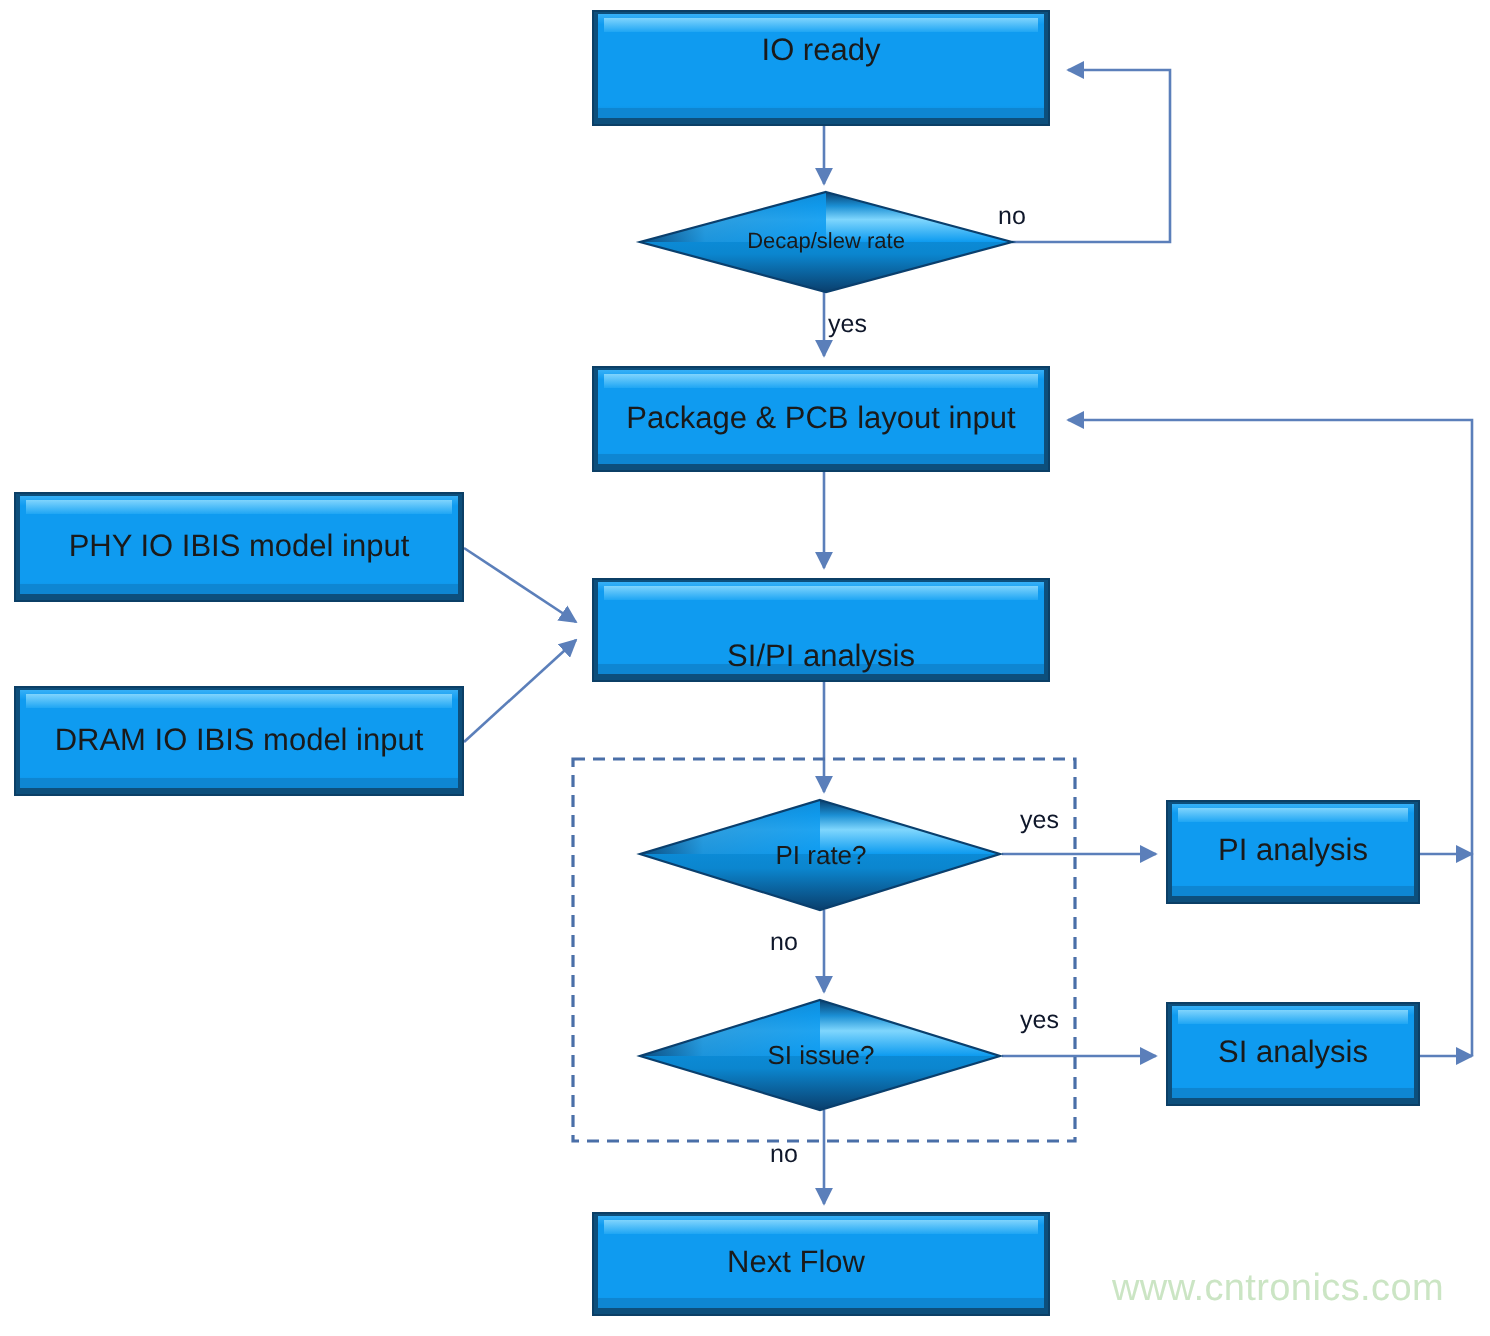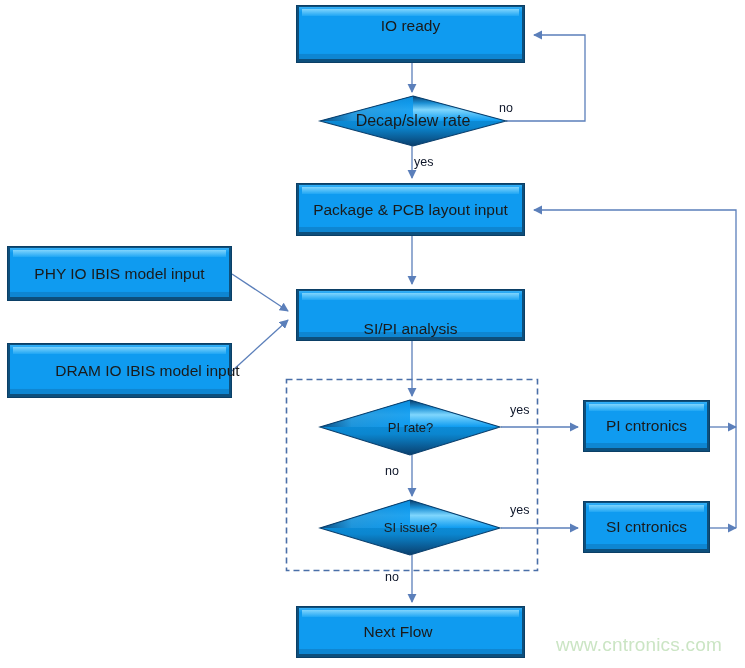--- a/index.html
+++ b/index.html
@@ -30,21 +30,21 @@
     align-items: center;
     justify-content: center;
     text-align: center;
     color: #1a1a1a;
     font-family: "Liberation Sans", sans-serif;
     pointer-events: none;
     white-space: nowrap;
   }
   .proc-label { font-size: 15.5px; }
   .dec-label  { font-size: 13px; }
-  .dec-label-sm { font-size: 16px; }
+  .dec-label-sm { font-size: 11px; }
   .edge-label {
     position: absolute;
     font-family: "Liberation Sans", sans-serif;
     font-size: 12.5px;
     color: #0f172a;
     white-space: nowrap;
   }
   .watermark {
     position: absolute;
     left: 556px;
@@ -218,29 +218,29 @@
   <div class="node-label proc-label" style="left:296px; top:5px; width:229px; height:42px;">IO ready</div>
 
   <div class="node-label dec-label-sm" style="left:320px; top:96px; width:186px; height:50px;">Decap/slew rate</div>
 
   <div class="node-label proc-label" style="left:296px; top:183px; width:229px; height:53px;">Package &amp; PCB layout input</div>
 
   <div class="node-label proc-label" style="left:7px; top:246px; width:225px; height:55px;">PHY IO IBIS model input</div>
 
   <div class="node-label proc-label" style="left:296px; top:303px; width:229px; height:52px;">SI/PI analysis</div>
 
-  <div class="node-label proc-label" style="left:7px; top:343px; width:225px; height:55px;margin-left:28px;">DRAM IO IBIS model input</div>
+  <div class="node-label proc-label" style="left:7px; top:343px; width:225px; height:55px;">DRAM IO IBIS model input</div>
 
   <div class="node-label dec-label" style="left:320px; top:400px; width:181px; height:55px;">PI rate?</div>
 
-  <div class="node-label proc-label" style="left:583px; top:400px; width:127px; height:52px;">PI cntronics</div>
+  <div class="node-label proc-label" style="left:583px; top:400px; width:127px; height:52px;">PI analysis</div>
 
   <div class="node-label dec-label" style="left:320px; top:500px; width:181px; height:55px;">SI issue?</div>
 
-  <div class="node-label proc-label" style="left:583px; top:501px; width:127px; height:52px;">SI cntronics</div>
+  <div class="node-label proc-label" style="left:583px; top:501px; width:127px; height:52px;">SI analysis</div>
 
   <div class="node-label proc-label" style="left:296px; top:606px; width:204px; height:52px;">Next Flow</div>
 
   <div class="edge-label" style="left:499px; top:101px;">no</div>
   <div class="edge-label" style="left:414px; top:155px;">yes</div>
   <div class="edge-label" style="left:510px; top:403px;">yes</div>
   <div class="edge-label" style="left:385px; top:464px;">no</div>
   <div class="edge-label" style="left:510px; top:503px;">yes</div>
   <div class="edge-label" style="left:385px; top:570px;">no</div>
 

